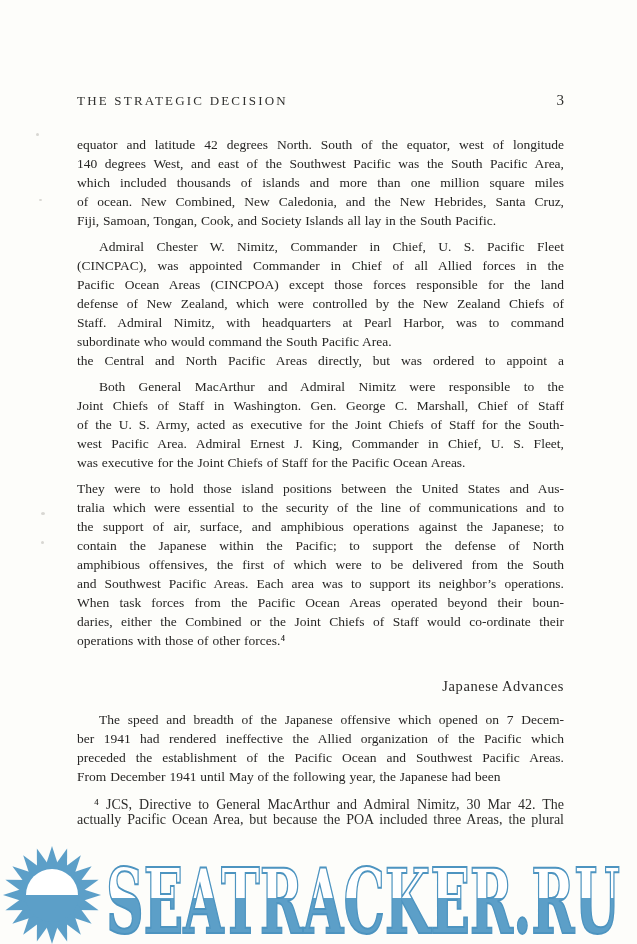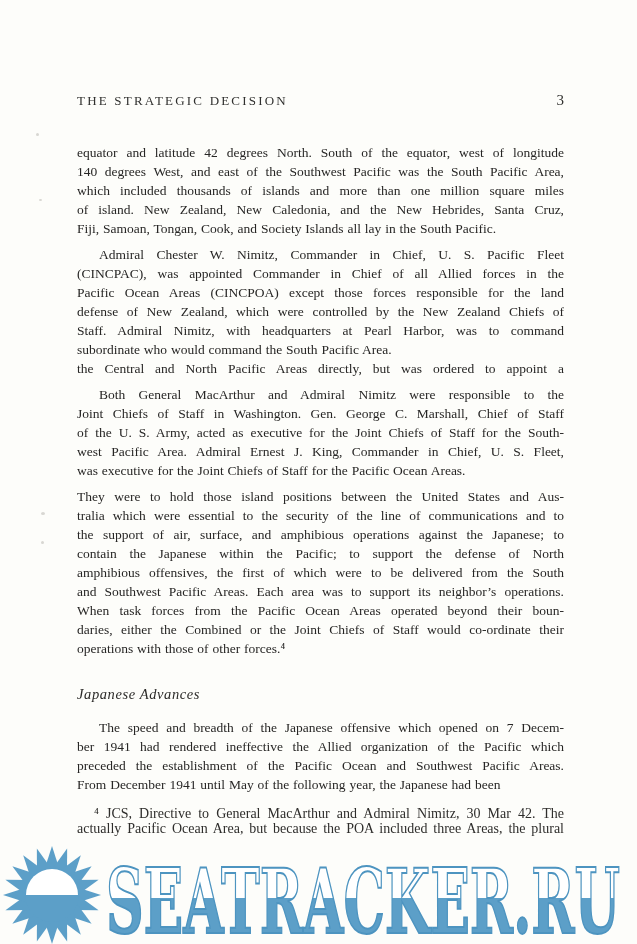--- a/index.html
+++ b/index.html
@@ -12,29 +12,29 @@
   .running-head {
     position:absolute; left:77px; top:92px; width:487px;
     display:flex; justify-content:space-between; align-items:baseline;
   }
   .running-title { font-size:13px; letter-spacing:2.2px; color:#30302e; }
   .page-number { font-size:15px; color:#30302e; }
 
   .body-text { position:absolute; left:77px; top:131px; width:487px;
     font-size:13.5px; line-height:19px; }
   .para { margin-top:7px; }
-  .para:first-child { margin-top:12px; }
+  .para:first-child { margin-top:4px; }
   .line { height:19px; text-align:justify; text-align-last:justify;
     overflow:hidden; word-spacing:0.5px; }
   .line.last { text-align-last:left; }
   .line.first { text-indent:22px; }
 
   .section-heading {
-    margin:27px 0 14px 0; height:19px; text-align:left;
-    font-style:italic; font-size:14.5px; letter-spacing:0.6px; color:#2b2a28;
+    margin:27px 0 14px 0; height:19px; text-align:right;
+    font-size:14.5px; letter-spacing:0.6px; color:#2b2a28;
   }
   .footnote { margin-top:11px; font-size:14px; line-height:15px; color:#2e2d2b; }
   .footnote .line { height:15px; }
   .footnote .line.first { text-indent:17px; }
 
   .speck { position:absolute; background:#d8d7d2; border-radius:50%; }
 
   .watermark { position:absolute; left:0px; top:845px; width:637px; height:99px; z-index:5; }
 </style>
 </head>
@@ -46,21 +46,21 @@
     <span class="running-title">THE STRATEGIC DECISION</span>
     <span class="page-number">3</span>
   </div>
 
   <div class="body-text">
     <div id="paras-top">
         <div class="para">
           <div class="line">equator and latitude 42 degrees North. South of the equator, west of longitude</div>
           <div class="line">140 degrees West, and east of the Southwest Pacific was the South Pacific Area,</div>
           <div class="line">which included thousands of islands and more than one million square miles</div>
-          <div class="line">of island. New Zealand, New Caledonia, and the New Hebrides, Santa Cruz,</div>
+          <div class="line">of ocean. New Combined, New Caledonia, and the New Hebrides, Santa Cruz,</div>
           <div class="line last">Fiji, Samoan, Tongan, Cook, and Society Islands all lay in the South Pacific.</div>
         </div>
         <div class="para">
           <div class="line first">Admiral Chester W. Nimitz, Commander in Chief, U. S. Pacific Fleet</div>
           <div class="line">(CINCPAC), was appointed Commander in Chief of all Allied forces in the</div>
           <div class="line">Pacific Ocean Areas (CINCPOA) except those forces responsible for the land</div>
           <div class="line">defense of New Zealand, which were controlled by the New Zealand Chiefs of</div>
           <div class="line">Staff. Admiral Nimitz, with headquarters at Pearl Harbor, was to command</div>
           <div class="line last">subordinate who would command the South Pacific Area.</div>
           <div class="line">the Central and North Pacific Areas directly, but was ordered to appoint a</div>

